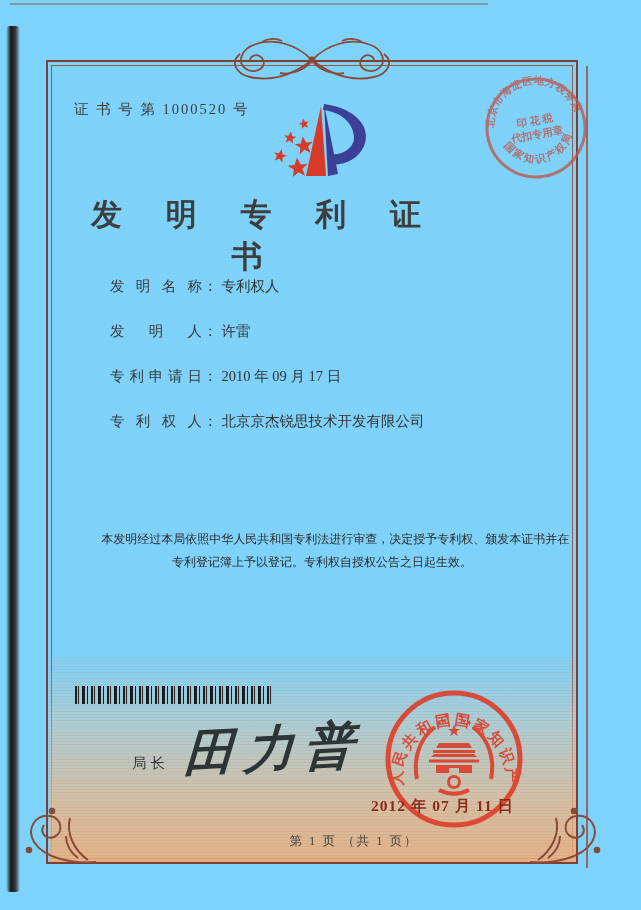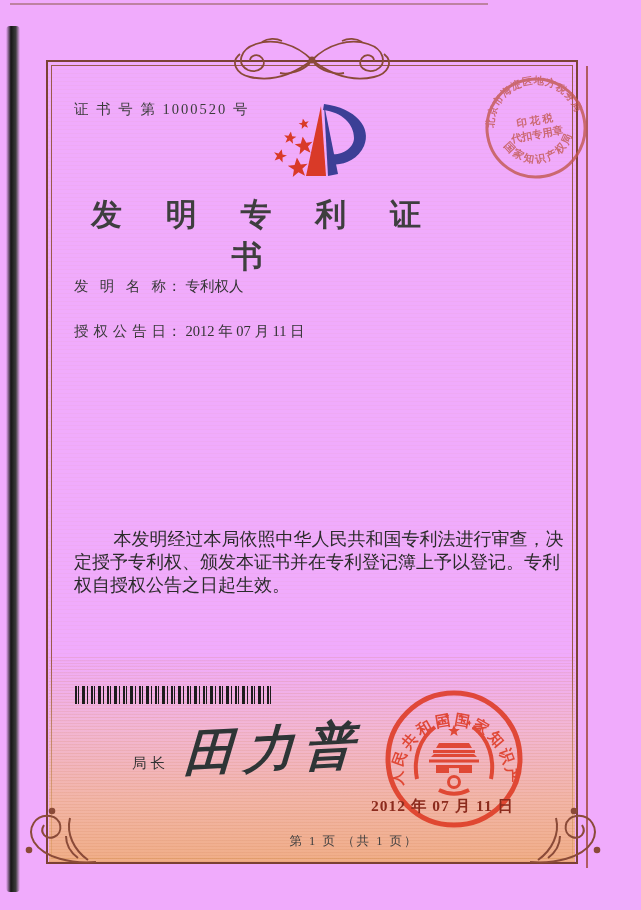--- a/index.html
+++ b/index.html
@@ -1,17 +1,17 @@
 <!DOCTYPE html>
 <html><head>
 <meta charset="utf-8">
 <style>
   html,body{margin:0;padding:0;}
   body{width:641px;height:910px;background:#ffffff;font-family:"Liberation Serif","DejaVu Serif",serif;}
-  .scan{position:relative;width:641px;height:910px;background:#f0abfc;overflow:hidden;}
+  .scan{position:relative;width:641px;height:910px;background:#7dd3fc;overflow:hidden;}
 
   
   .edge-top{position:absolute;left:10px;top:3px;width:478px;height:2px;background:#8a5a46;opacity:.5;}
   .spine{position:absolute;left:6px;top:26px;width:14px;height:866px;
     background:linear-gradient(90deg,rgba(20,20,20,0) 0%,#161616 35%,#3c3c3c 70%,rgba(70,70,70,0) 100%);
     border-radius:4px;}
   .edge-right{position:absolute;left:586px;top:66px;width:2px;height:802px;background:#a0493a;opacity:.8;}
 
   
   .frame{position:absolute;left:46px;top:60px;width:532px;height:804px;border:2px solid #7c4134;box-sizing:border-box;}
@@ -27,23 +27,23 @@
     background:
       repeating-linear-gradient(0deg, rgba(198,110,60,0.12) 0 1px, transparent 1px 3px),
       linear-gradient(to bottom, rgba(246,200,160,0) 0%, rgba(246,198,155,0.40) 35%, rgba(243,185,135,0.72) 70%, rgba(240,174,120,0.88) 100%);}
 
   
   .cert-no{position:absolute;left:74px;top:100px;font-size:14.5px;letter-spacing:2px;color:#3c3c3c;}
   .logo{position:absolute;left:260px;top:94px;}
   .title{position:absolute;left:46px;width:420px;top:194px;text-align:center;font-size:31px;font-weight:bold;
     letter-spacing:18px;text-indent:18px;color:#3e3e3e;}
   .fields{position:absolute;left:74px;top:277px;display:flex;flex-direction:column;gap:26px;font-size:14.5px;color:#333;}
-  .field-label{display:inline-block;width:92px;text-align:justify;text-align-last:justify;color:#3a3a3a;}
+  .field-label{display:inline-block;width:92px;text-align:justify;text-align-last:justify;color:#3a3a3a;margin-left:36px;}
   .field-colon{margin:0 4px 0 1px;}
-  .paragraphs{position:absolute;left:74px;top:528px;width:496px;font-size:18px;line-height:22.8px;color:#2b2b2b;}
+  .paragraphs{position:absolute;left:74px;top:528px;width:496px;font-size:12px;line-height:22.8px;color:#2b2b2b;text-align:center;}
   .paragraphs p{margin:0;text-indent:2.2em;}
   .barcode{position:absolute;left:75px;top:686px;width:196px;height:18px;
     background:repeating-linear-gradient(90deg,#1d1d1d 0 2px,transparent 2px 3px,#1d1d1d 3px 4px,transparent 4px 7px,#1d1d1d 7px 10px,transparent 10px 12px,#1d1d1d 12px 13px,transparent 13px 16px);}
   .director-label{position:absolute;left:132px;top:754px;font-size:14.5px;letter-spacing:4px;color:#333;}
   .signature{position:absolute;left:184px;top:716px;font-size:50px;font-style:italic;font-weight:bold;
     letter-spacing:10px;color:#2e3536;transform:rotate(-3deg) skewX(-6deg);}
   .seal{position:absolute;left:378px;top:686px;}
   .seal-date{position:absolute;left:371px;top:796px;font-size:15.5px;font-weight:bold;color:#8c2b1d;letter-spacing:1px;}
   .footer{position:absolute;left:46px;width:616px;top:833px;text-align:center;font-size:12.5px;letter-spacing:2px;color:#3f3f3f;}
   .tax-stamp{position:absolute;left:482px;top:74px;transform:rotate(-10deg);}
@@ -120,21 +120,27 @@
     </g>
   </svg>
 
   <div class="title">发 明 专 利 证 书</div>
 
   <div class="fields">
     <div class="field-row">
       <span class="field-label">发明名称</span><span class="field-colon">：</span><span class="field-value">专利权人</span>
     </div>
     <div class="field-row">
-      <span class="field-label">授权公告日</span><span class="field-colon">：</span><span class="field-value">2012 年 07 月 11 日</span>
+      <span class="field-label">发明人</span><span class="field-colon">：</span><span class="field-value">许雷</span>
+    </div>
+    <div class="field-row">
+      <span class="field-label">专利申请日</span><span class="field-colon">：</span><span class="field-value">2010 年 09 月 17 日</span>
+    </div>
+    <div class="field-row">
+      <span class="field-label">专利权人</span><span class="field-colon">：</span><span class="field-value">北京京杰锐思技术开发有限公司</span>
     </div>
   </div>
 
   <div class="paragraphs">
     <p>本发明经过本局依照中华人民共和国专利法进行审查，决定授予专利权、颁发本证书并在专利登记簿上予以登记。专利权自授权公告之日起生效。</p>
   </div>
 
   <div class="barcode"></div>
 
   <div class="director-label">局长</div>

